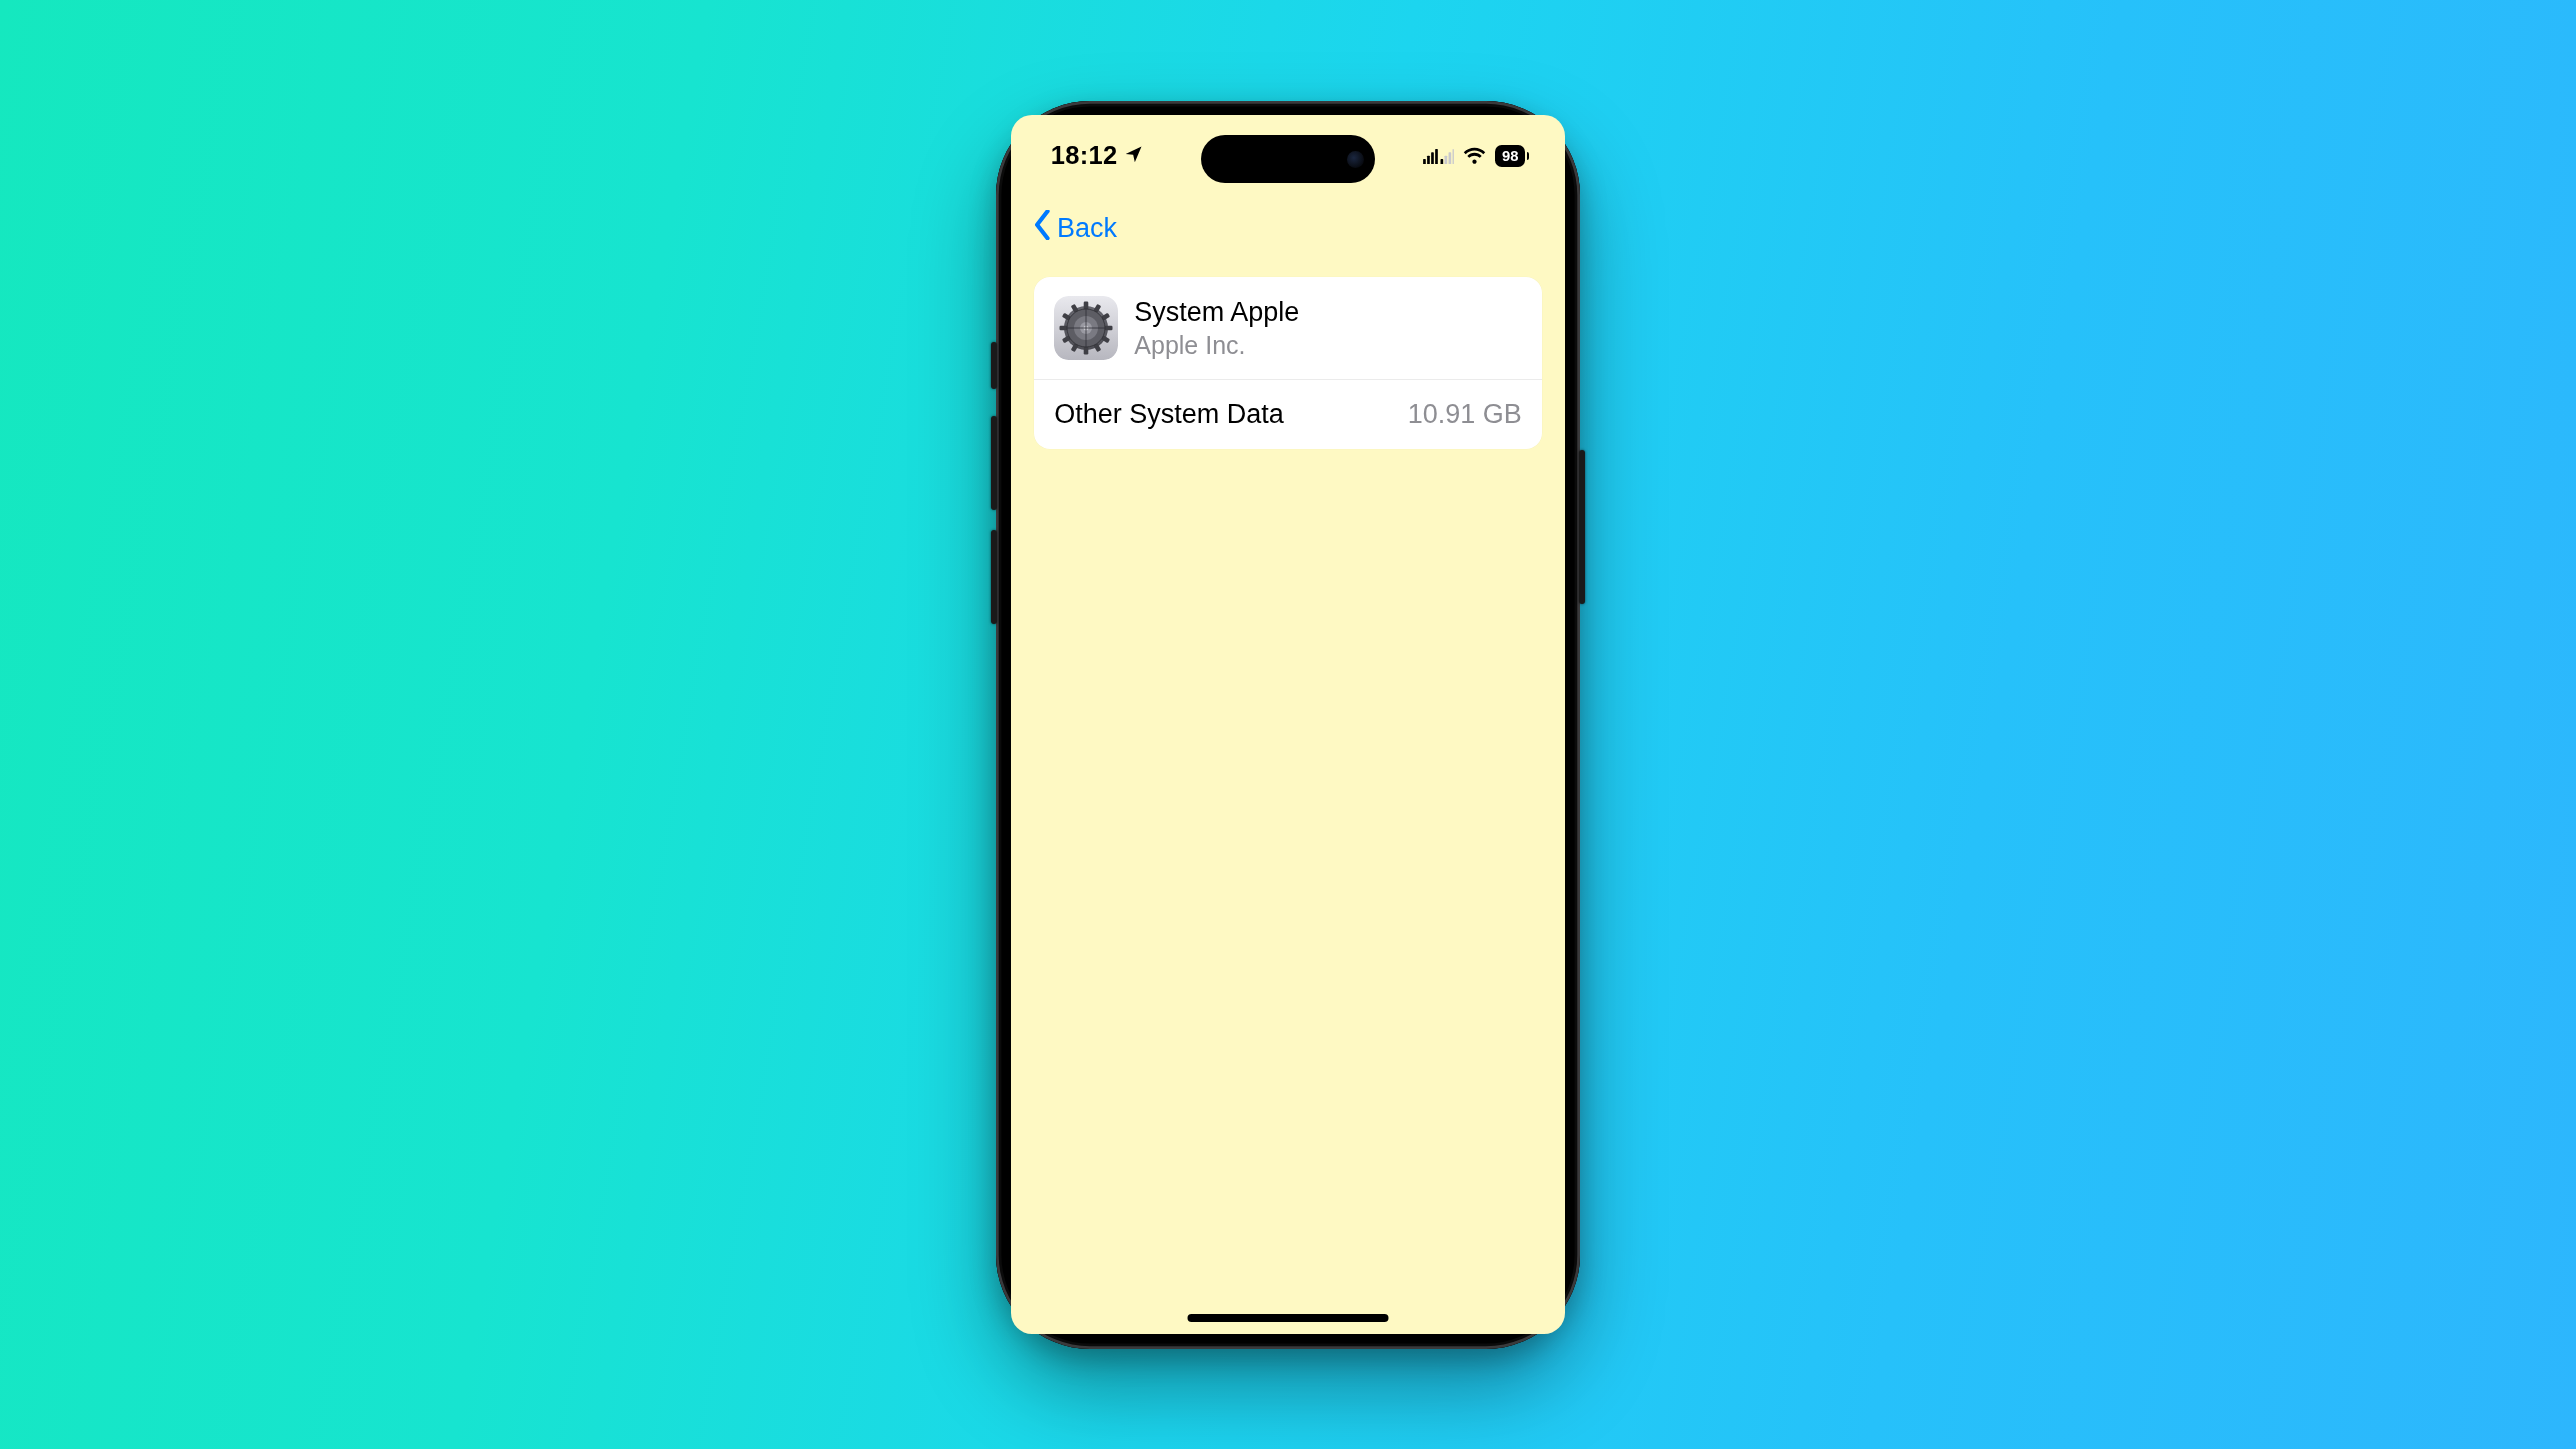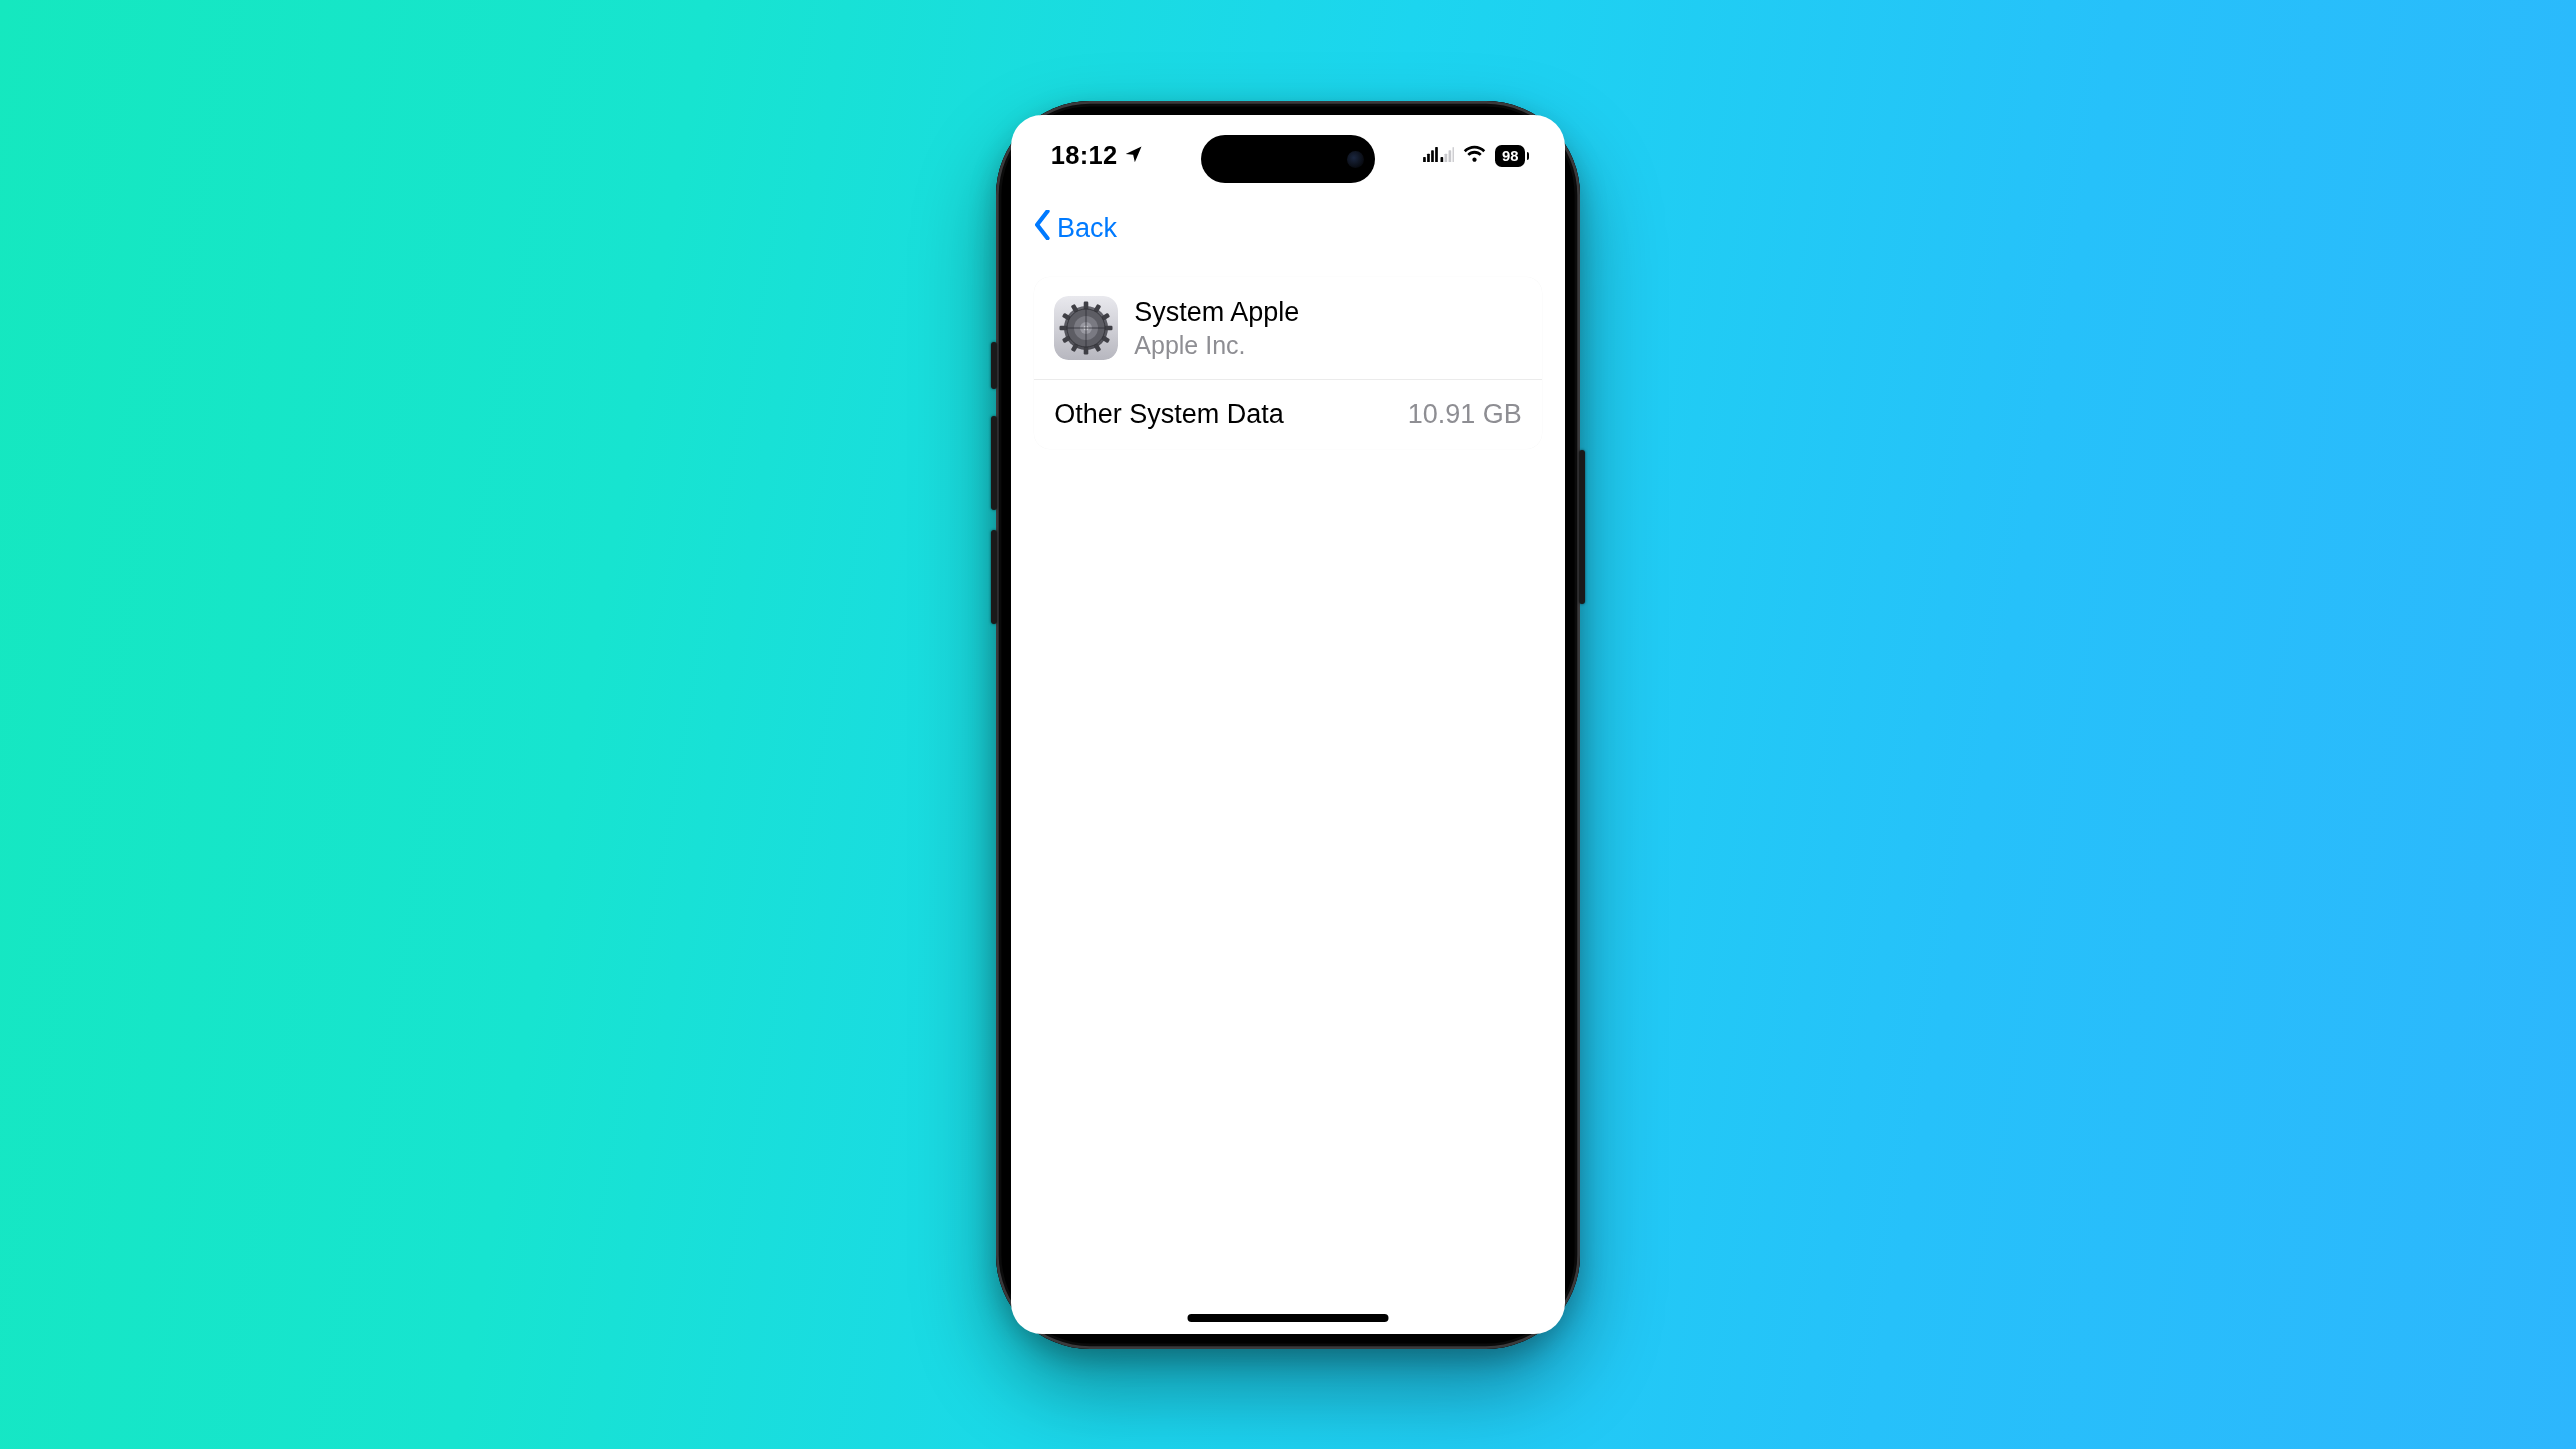--- a/index.html
+++ b/index.html
@@ -48,22 +48,22 @@
   .btn-mute   { left: -5.4px;  top: 241px;  width: 6.7px; height: 47px; }
   .btn-volup  { left: -5.4px;  top: 315px;  width: 6.7px; height: 94px; }
   .btn-voldn  { left: -5.4px;  top: 429px;  width: 6.7px; height: 94px; }
   .btn-power  { right: -5.4px; top: 349px;  width: 6.7px; height: 154px; }
 
   
   .screen {
     position: relative;
     width: 100%;
     height: 100%;
-    border-radius: 31px;
-    background: #ffffff;
+    border-radius: 21px;
+    background: #fef9c3;
     overflow: hidden;
   }
 
   
   .island {
     position: absolute;
     top: 20px;
     left: 50%;
     transform: translateX(-50%);
     width: 174px;
@@ -96,21 +96,21 @@
   .status-left {
     display: flex;
     align-items: center;
     gap: 6.7px;
     font-size: 25.5px;
     letter-spacing: 0.3px;
   }
   .status-left svg { width: 20px; height: 20px; }
   .status-right {
     display: flex;
-    align-items: flex-start;
+    align-items: center;
     gap: 9.4px;
   }
   .status-right svg { display: block; }
 
   .battery-pill {
     display: inline-flex;
     align-items: center;
     justify-content: center;
     height: 20px;
     padding: 1.3px 6.7px;

